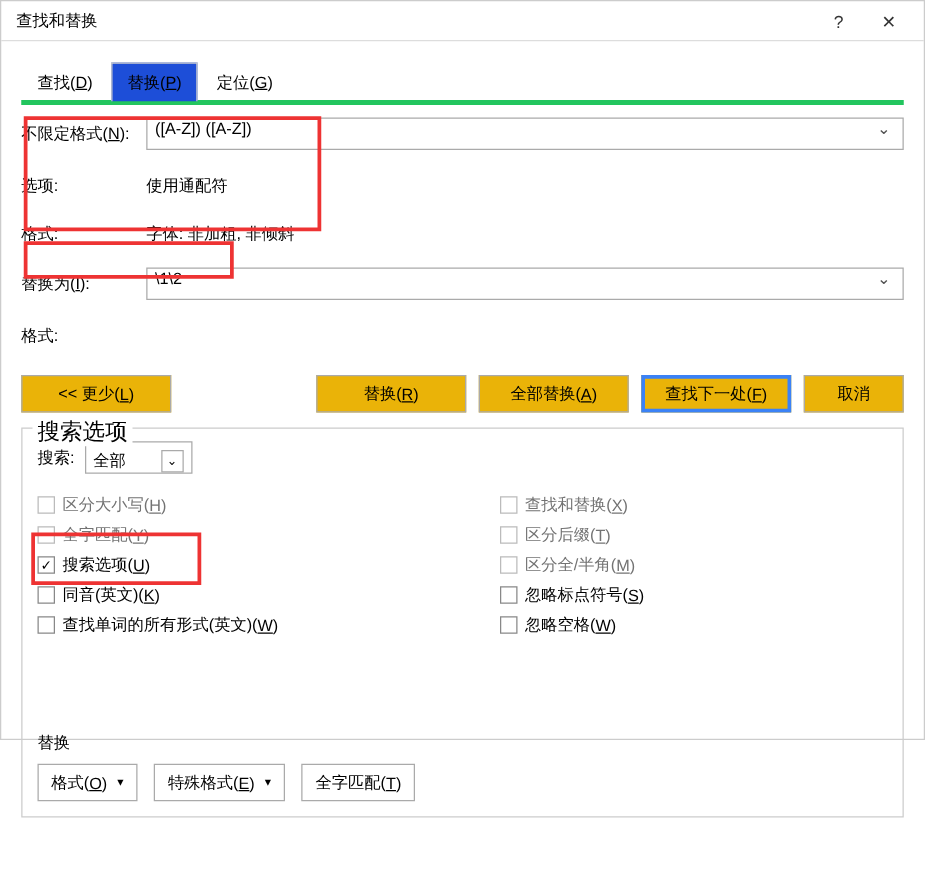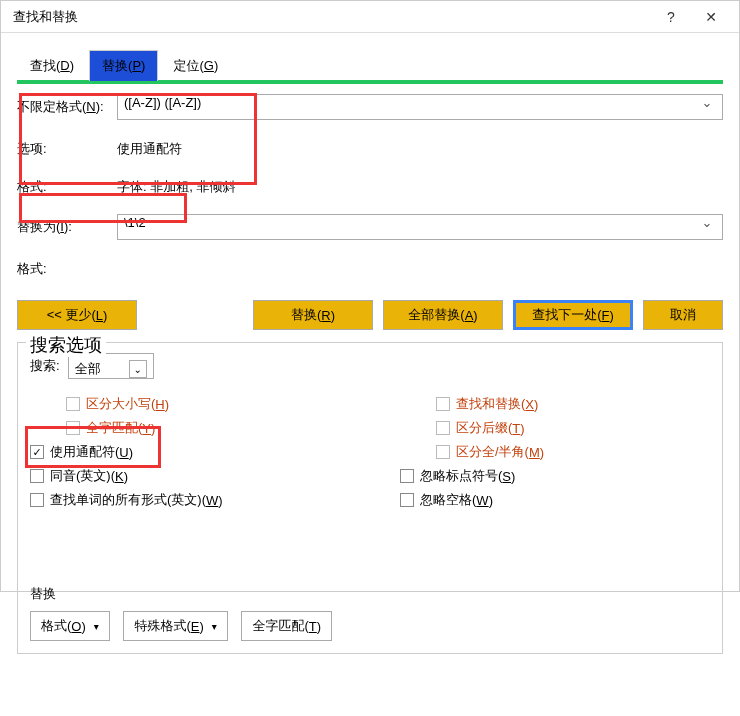--- a/index.html
+++ b/index.html
@@ -59,21 +59,21 @@
   margin-left: auto; border: 1px solid #aaa; width: 18px; height: 18px;
   display: flex; align-items: center; justify-content: center; font-size: 10px;
 }
 .cols { display: flex; }
 .col { flex: 1; }
 .chk { display: flex; align-items: center; margin: 6px 0; }
 .chk .box {
   width: 14px; height: 14px; border: 1px solid #888; margin-right: 6px;
   display: flex; align-items: center; justify-content: center; font-size: 11px;
 }
-.chk.disabled { color: #c2410c; margin-left: 36px; }
+.chk.disabled { color: #737373; }
 .chk.disabled .box { border-color: #bbb; }
 .replace-sec { margin-top: 70px; }
 .dropbtn {
   display: inline-flex; align-items: center; border: 1px solid #aaa;
   height: 30px; padding: 0 10px; margin-right: 10px;
 }
 .dropbtn .caret { margin-left: 8px; font-size: 10px; }
 .redbox { position: absolute; border: 3px solid #e33; pointer-events: none; }
 #rb1 { left: 18px; top: 92px; width: 238px; height: 92px; }
 #rb2 { left: 18px; top: 192px; width: 168px; height: 30px; }
@@ -176,21 +176,21 @@
               <span>)</span>
           </div>
           <div class="chk disabled">
             <span class="box"></span>
             <span>全字匹配(</span>
               <span class="u">Y</span>
               <span>)</span>
           </div>
           <div class="chk">
             <span class="box">✓</span>
-            <span>使用通配符(</span>
+            <span>搜索选项(</span>
               <span class="u">U</span>
               <span>)</span>
           </div>
           <div class="chk">
             <span class="box"></span>
             <span>同音(英文)(</span>
               <span class="u">K</span>
               <span>)</span>
           </div>
           <div class="chk">

